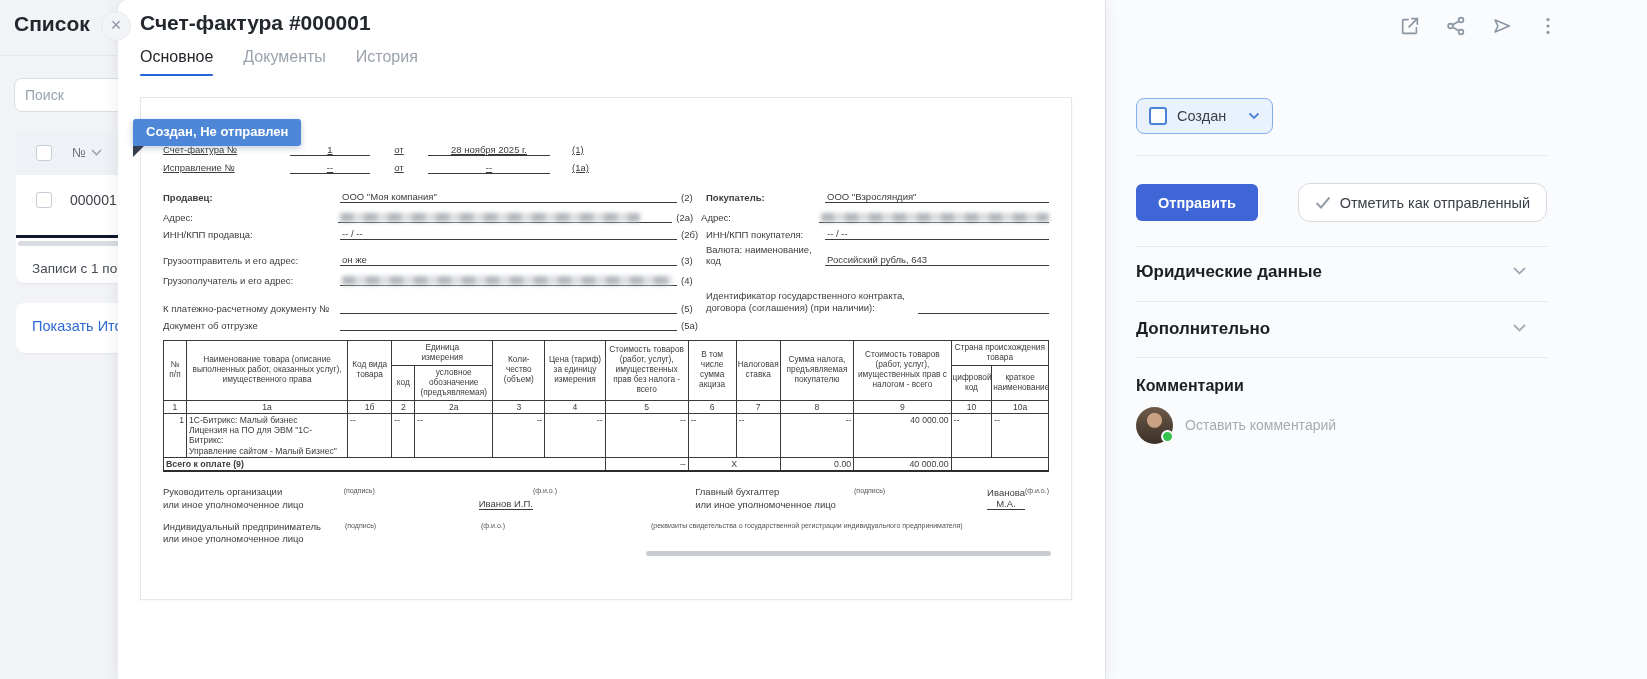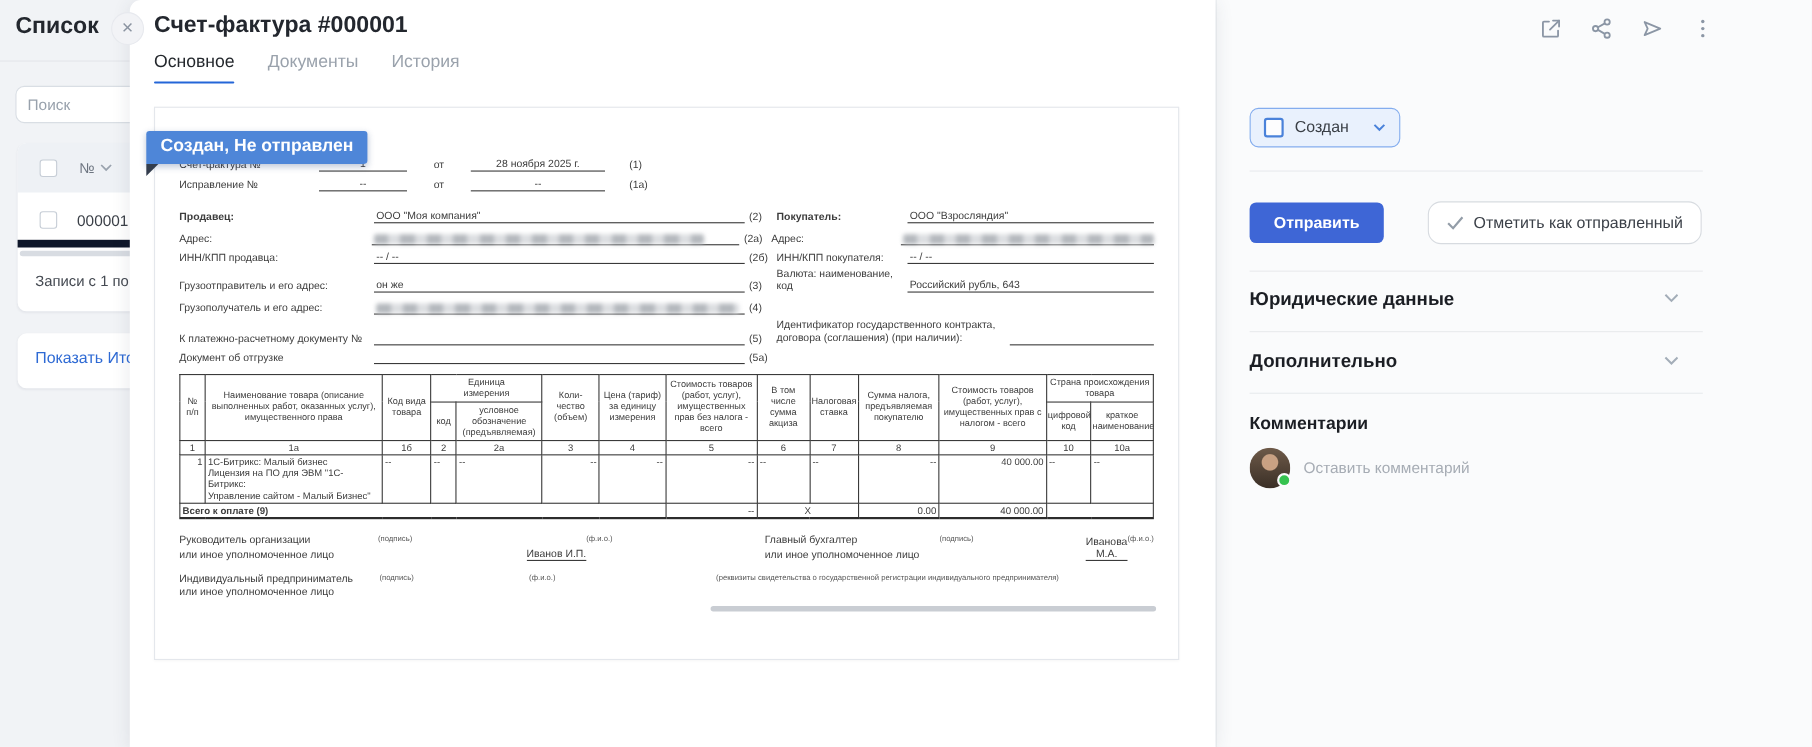--- a/index.html
+++ b/index.html
@@ -18,52 +18,52 @@
     border-radius:8px; background:#fff; font-size:14px; color:#3a3f47; padding:0 10px;
     font-family:"Liberation Sans", sans-serif; outline:none; }
   .search-box::placeholder { color:#98a1ac; }
   .grid-card { position:absolute; left:16px; top:130px; width:140px; height:153px; background:#fff;
     border-radius:8px; box-shadow:0 1px 2px rgba(30,40,60,.06); }
   .grid-head { height:45px; background:#eef1f5; border-radius:8px 8px 0 0; position:relative; }
   .cbx { width:16px; height:16px; border:1px solid #c6cdd6; border-radius:3px; background:#fff; position:absolute; }
   .grid-head .cbx { left:20px; top:15px; }
   .grid-num-h { position:absolute; left:56px; top:15px; font-size:13px; color:#6d7580; }
   .grid-num-h svg { margin-left:5px; vertical-align:1px; }
-  .grid-row { height:50px; position:relative; border-bottom:7px solid #0f172a; }
+  .grid-row { height:63px; position:relative; border-bottom:3px solid #0f172a; }
   .grid-row .cbx { left:20px; top:17px; }
   .grid-row-val { position:absolute; left:54px; top:17px; font-size:14px; color:#3a3f47; }
   .grid-scroll { height:5px; background:#d8dce2; border-radius:3px; margin:3px 2px 0 2px; }
   .grid-records { font-size:13.5px; color:#454a52; padding:15px 0 0 16px; white-space:nowrap; }
   .totals-card { position:absolute; left:16px; top:303px; width:140px; height:50px; background:#fff;
     border-radius:8px; box-shadow:0 1px 2px rgba(30,40,60,.06); }
   .totals-link { position:absolute; left:16px; top:15px; font-size:14.5px; color:#2e6ad4; white-space:nowrap; cursor:pointer; }
 
   
   .main-panel { position:absolute; left:118px; top:0; width:987px; height:679px; background:#fff;
     border-radius:10px 0 0 0; box-shadow:0 2px 16px rgba(45,55,75,.10); z-index:3; }
   .doc-title { position:absolute; left:22px; top:11px; font-size:21px; font-weight:700; color:#23272e; }
   .tabs { position:absolute; left:22px; top:48px; display:flex; gap:30px; font-size:16px; }
   .tab { color:#9aa2ac; padding-bottom:10px; position:relative; cursor:pointer; }
   .tab.active { color:#23272c; }
   .tab.active::after { content:""; position:absolute; left:0; right:0; bottom:0; height:2.5px; background:#2466d8; border-radius:2px; }
 
   
   .flag { position:absolute; left:133px; top:119px; z-index:6; background:#4e86d8; color:#fff;
-    font-size:16px; font-weight:700; padding:5px 13px 7px; border-radius:3px 3px 3px 0;
+    font-size:13px; font-weight:700; padding:5px 13px 7px; border-radius:3px 3px 3px 0;
     box-shadow:0 2px 6px rgba(30,60,120,.28); white-space:nowrap; }
   .flag::after { content:""; position:absolute; left:0; top:100%; width:0; height:0;
     border-top:11px solid #333d4d; border-right:11px solid transparent; }
 
   
   .paper { position:absolute; left:22px; top:97px; width:932px; height:503px; background:#fff;
     border:1px solid #e4e7ec; box-shadow:0 1px 3px rgba(0,0,0,.04); padding:46px 22px 0;
     font-size:9.5px; color:#3c3c3c; overflow:hidden; }
   .regulation { position:absolute; top:38px; right:0; width:350px; font-size:7.6px; color:#4a4a4a;
     line-height:1.35; text-align:right; white-space:nowrap; overflow:hidden; }
-  .inv-hrow { display:flex; align-items:flex-end; margin-bottom:6px; width:440px; }
+  .inv-hrow { display:flex; align-items:flex-start; margin-bottom:6px; width:440px;text-decoration:underline; }
   .inv-hrow .hl { width:127px; }
   .inv-hrow .hv1 { width:80px; text-align:center; border-bottom:1px solid #3a3a3a; }
   .inv-hrow .hot { width:58px; text-align:center; }
   .inv-hrow .hv2 { width:122px; text-align:center; border-bottom:1px solid #3a3a3a; }
   .inv-hrow .hn { padding-left:22px; }
   .f-row { display:flex; align-items:flex-end; margin-top:4px; min-height:13px; }
   .f-label { width:177px; }
   .f-label.b { font-weight:700; }
   .f-value { width:337px; border-bottom:1px solid #3a3a3a; padding-left:2px; }
   .f-num { width:29px; padding-left:4px; }

